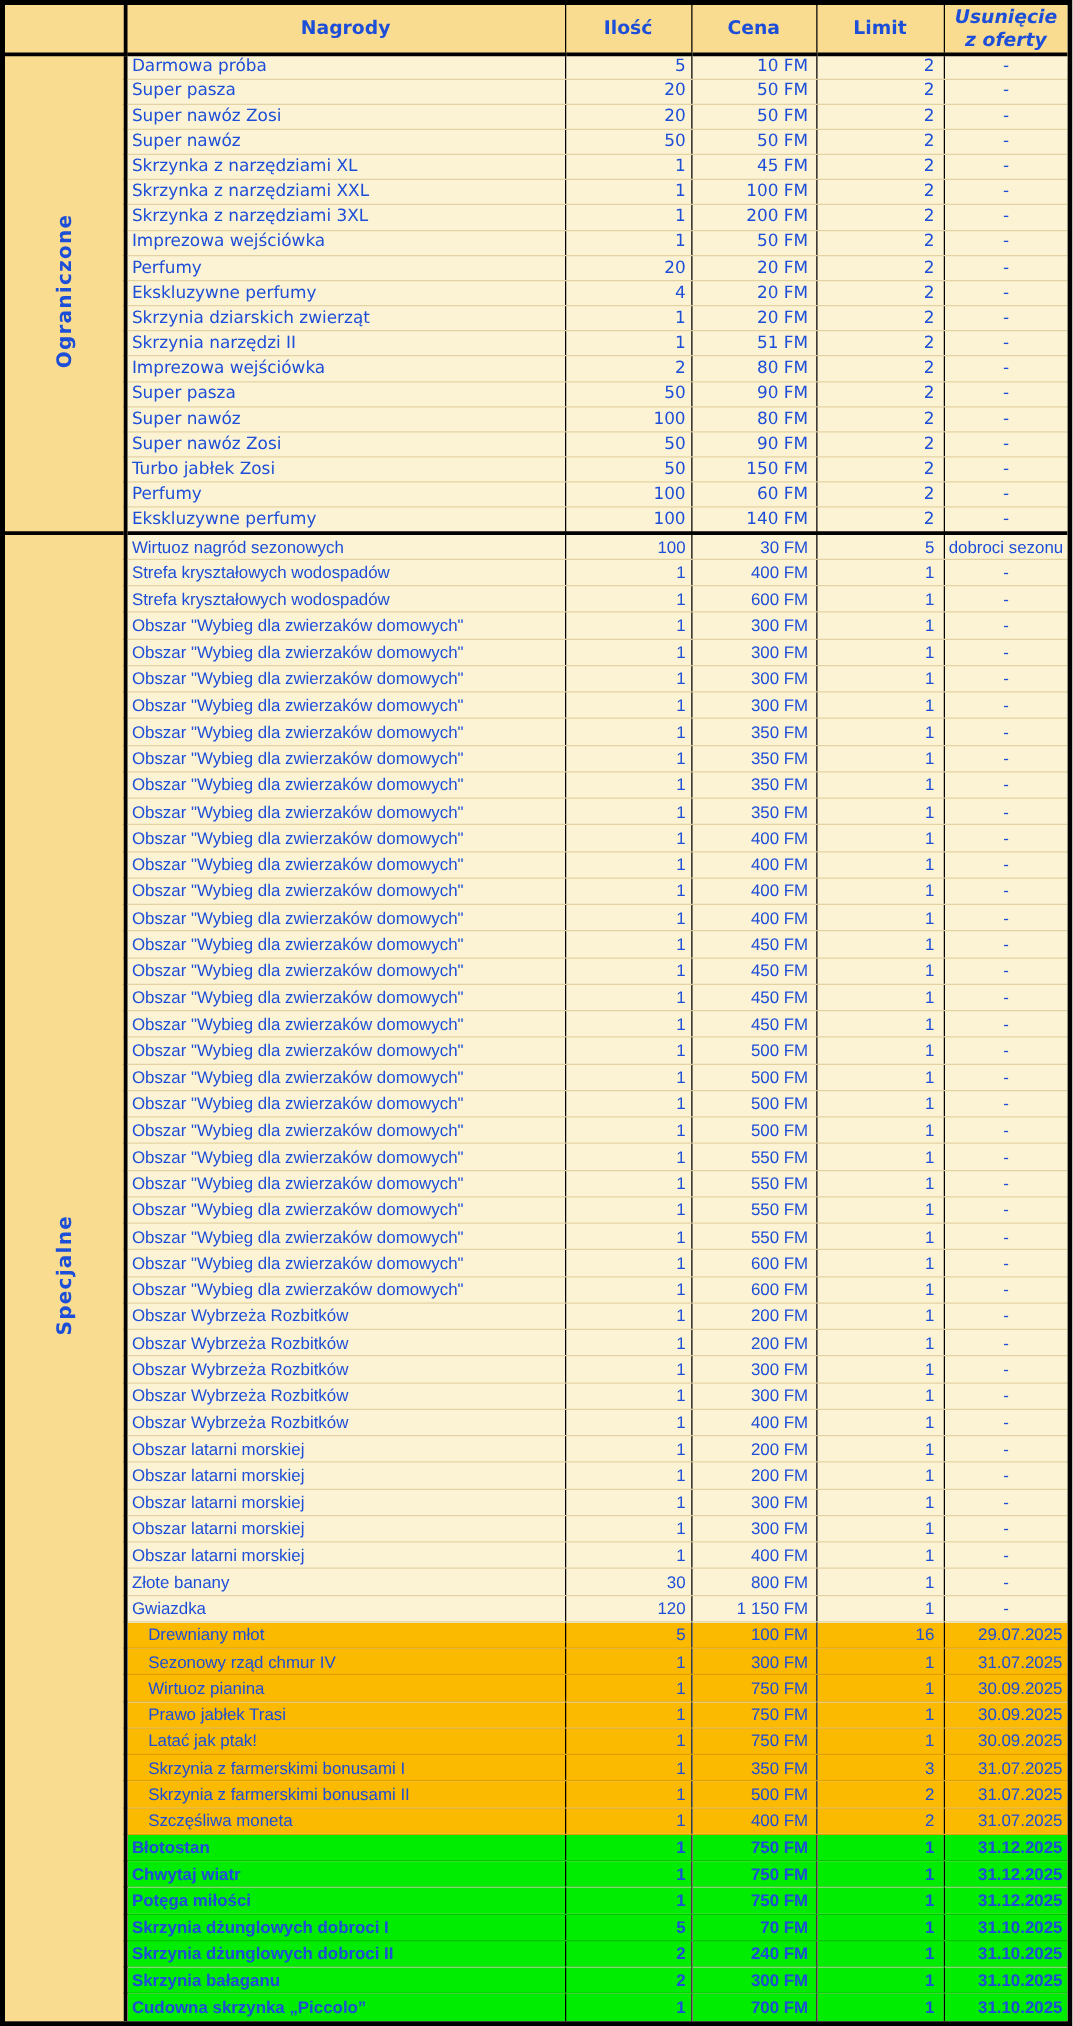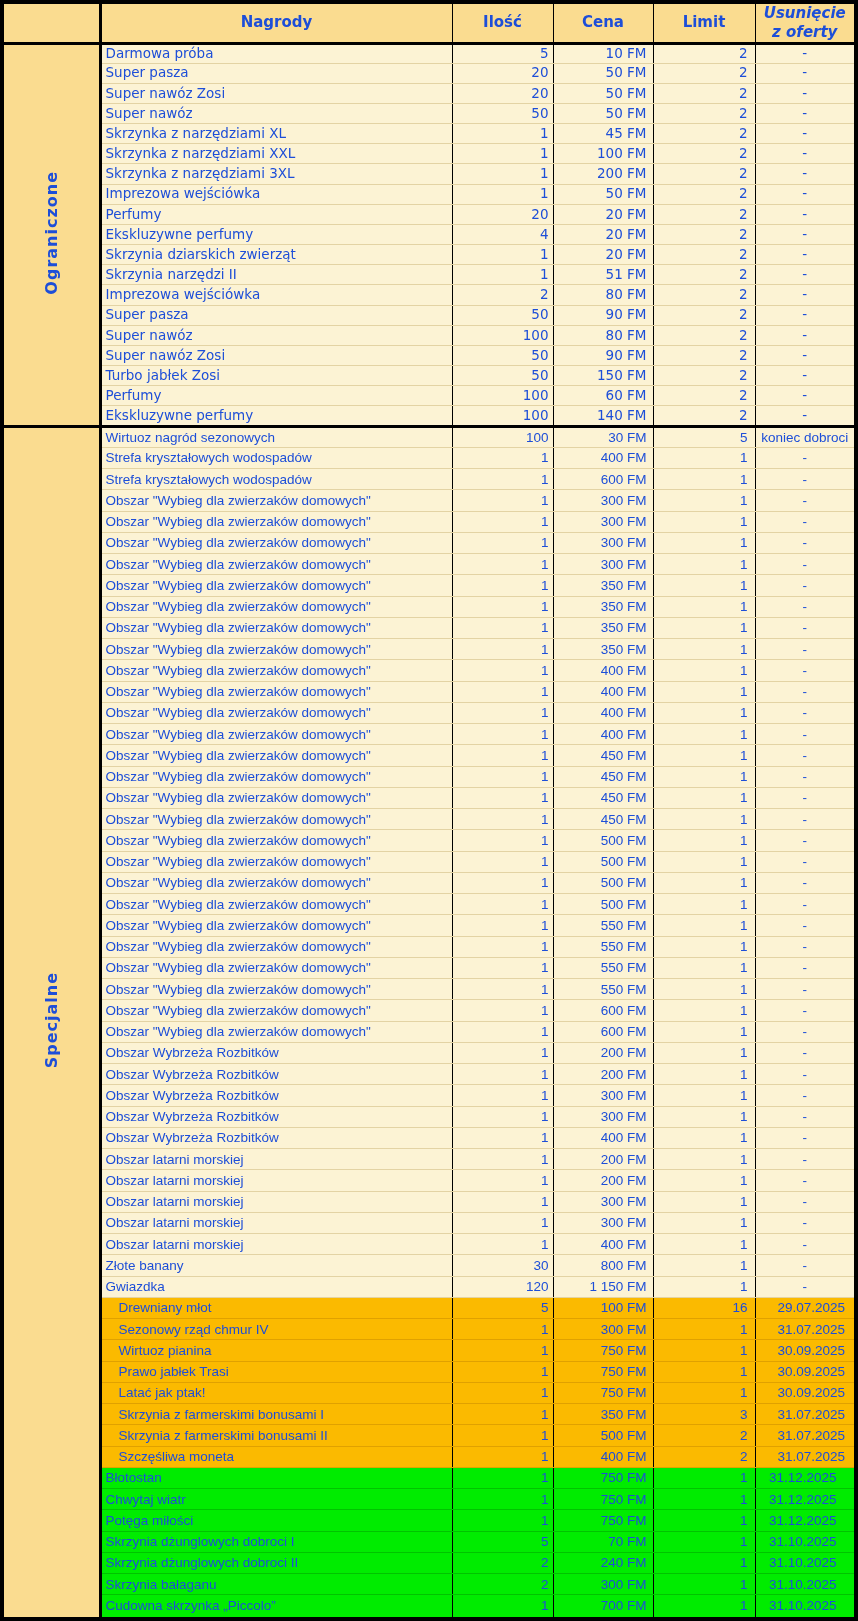--- a/index.html
+++ b/index.html
@@ -61,24 +61,24 @@
     writing-mode:vertical-rl;
     transform:rotate(180deg);
     letter-spacing:1px;
   }
 
   td.c-name{text-align:left;padding-left:4px;}
   td.c-qty{text-align:right;padding-right:4px;}
   td.c-price{text-align:right;padding-right:6px;}
   td.c-limit{text-align:right;padding-right:7px;}
   td.c-rem{text-align:center;}
-  td.c-rem.right{text-align:center;padding-right:4px;}
+  td.c-rem.right{text-align:right;padding-right:4px;}
 
   tr.hl-orange td{background:var(--c-orange);border-bottom-color:var(--c-orange-sep);padding-left:17px;}
-  tr.hl-green td{background:var(--c-green);border-bottom-color:var(--c-green-sep);}
+  tr.hl-green td{background:var(--c-green);border-bottom-color:var(--c-green-sep);font-weight:bold;}
 </style>
 </head>
 <body>
 
 <div class="frame">
   <table>
     <colgroup>
       <col style="width:96px">
       <col style="width:352px">
       <col style="width:101px">
@@ -232,21 +232,21 @@
           <td class="c-rem">-</td>
         </tr>
       </tbody>
     <tbody class="sec-1">
         <tr>
           <th class="side" rowspan="56"><span class="vtext">Specjalne</span></th>
           <td class="c-name">Wirtuoz nagród sezonowych</td>
           <td class="c-qty">100</td>
           <td class="c-price">30 FM</td>
           <td class="c-limit">5</td>
-          <td class="c-rem">koniec dobroci</td>
+          <td class="c-rem">dobroci sezonu</td>
         </tr>
         <tr>
           <td class="c-name">Strefa kryształowych wodospadów</td>
           <td class="c-qty">1</td>
           <td class="c-price">400 FM</td>
           <td class="c-limit">1</td>
           <td class="c-rem">-</td>
         </tr>
         <tr>
           <td class="c-name">Strefa kryształowych wodospadów</td>

